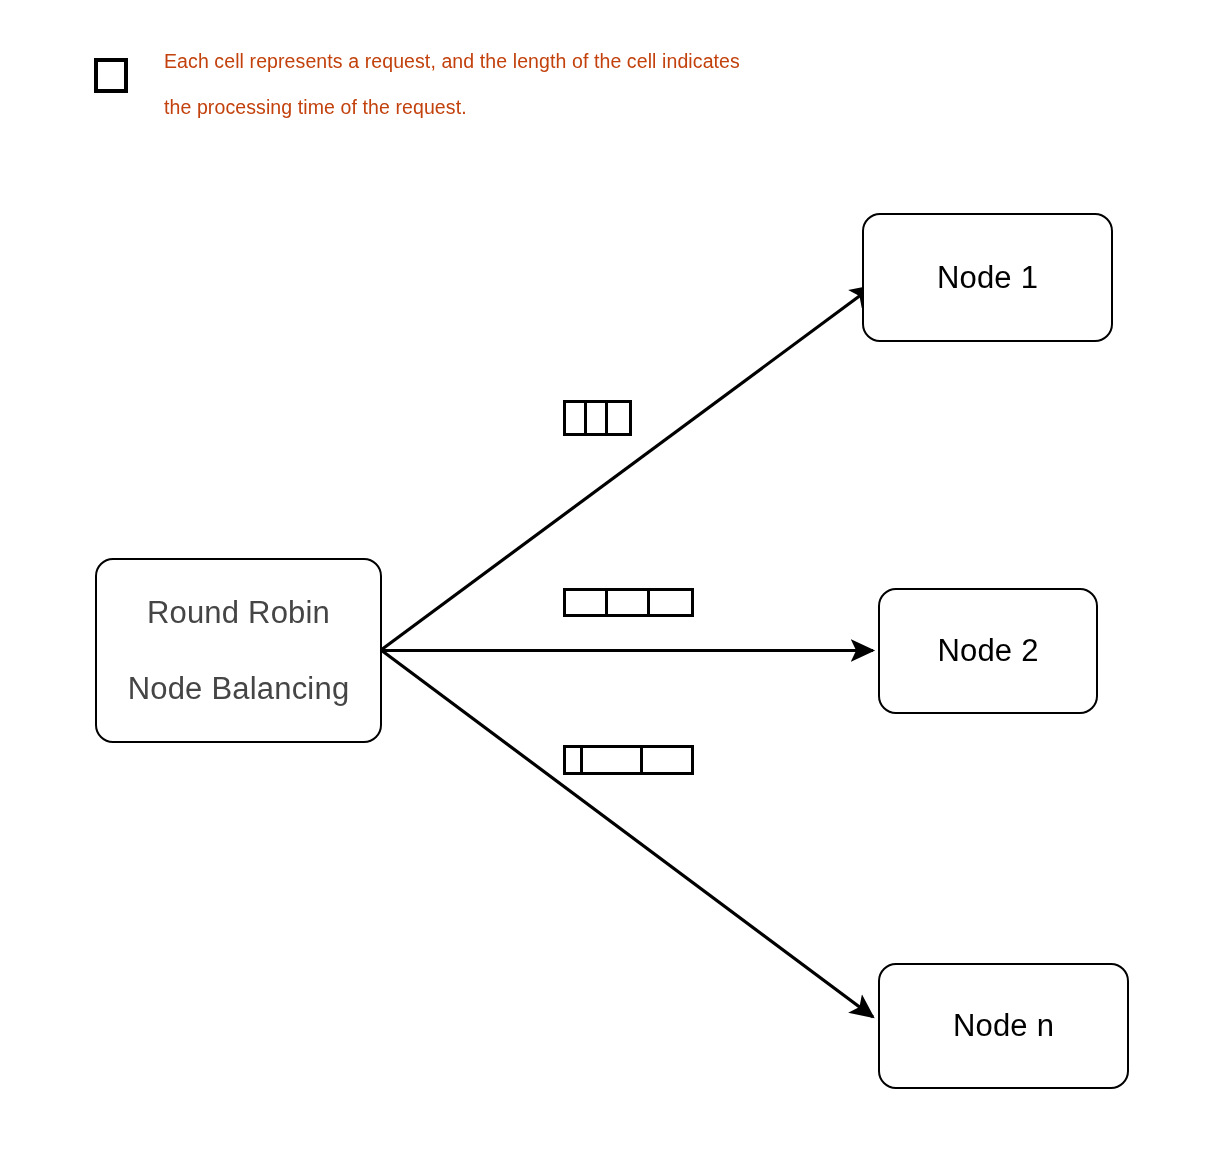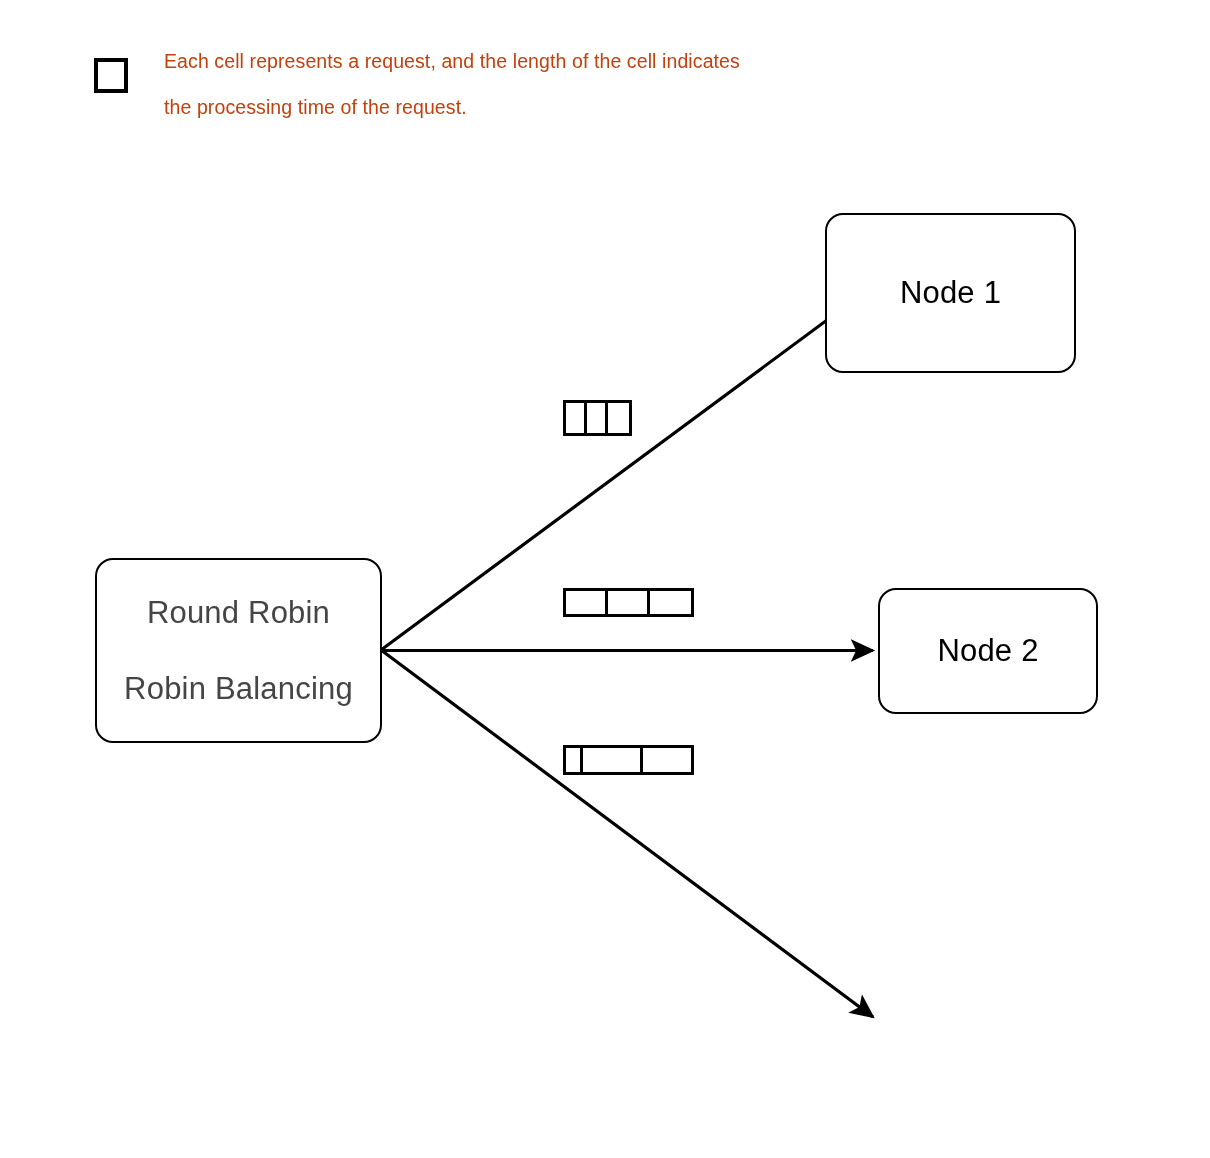--- a/index.html
+++ b/index.html
@@ -115,28 +115,31 @@
         <path d="M 0 0.6 L 11.5 6 L 0 11.4 L 2.6 6 Z" fill="#000000"></path>
       </marker>
     </defs>
     <line x1="381" y1="650" x2="873" y2="286" stroke="#000000" stroke-width="3.2" marker-end="url(#arrow)"></line>
     <line x1="381" y1="650.5" x2="873" y2="650.5" stroke="#000000" stroke-width="3.2" marker-end="url(#arrow)"></line>
     <line x1="381" y1="650" x2="873" y2="1017" stroke="#000000" stroke-width="3.2" marker-end="url(#arrow)"></line>
   </svg>
 
   <div class="source-box" style="left:95px; top:558px; width:287px; height:185px;gap:28px;">
     <span>Round Robin</span>
-    <span>Robin Balancing</span>
+    <span>Node Balancing</span>
   </div>
 
-  <div class="node-box" style="left:825px; top:213px; width:251px; height:160px;">
+  <div class="node-box" style="left:862px; top:213px; width:251px; height:129px;">
     <span>Node 1</span>
   </div>
   <div class="node-box" style="left:878px; top:588px; width:220px; height:126px;">
     <span>Node 2</span>
+  </div>
+  <div class="node-box" style="left:878px; top:963px; width:251px; height:126px;">
+    <span>Node n</span>
   </div>
 
   <div class="queue" style="left:563px; top:400px; width:69px; height:36px;">
     <div class="cell" style="width:23px;"></div>
     <div class="cell" style="width:23px;"></div>
     <div class="cell" style="width:23px;"></div>
   </div>
 
   <div class="queue" style="left:563px; top:588px; width:131px; height:29px;">
     <div class="cell" style="width:44px;"></div>

